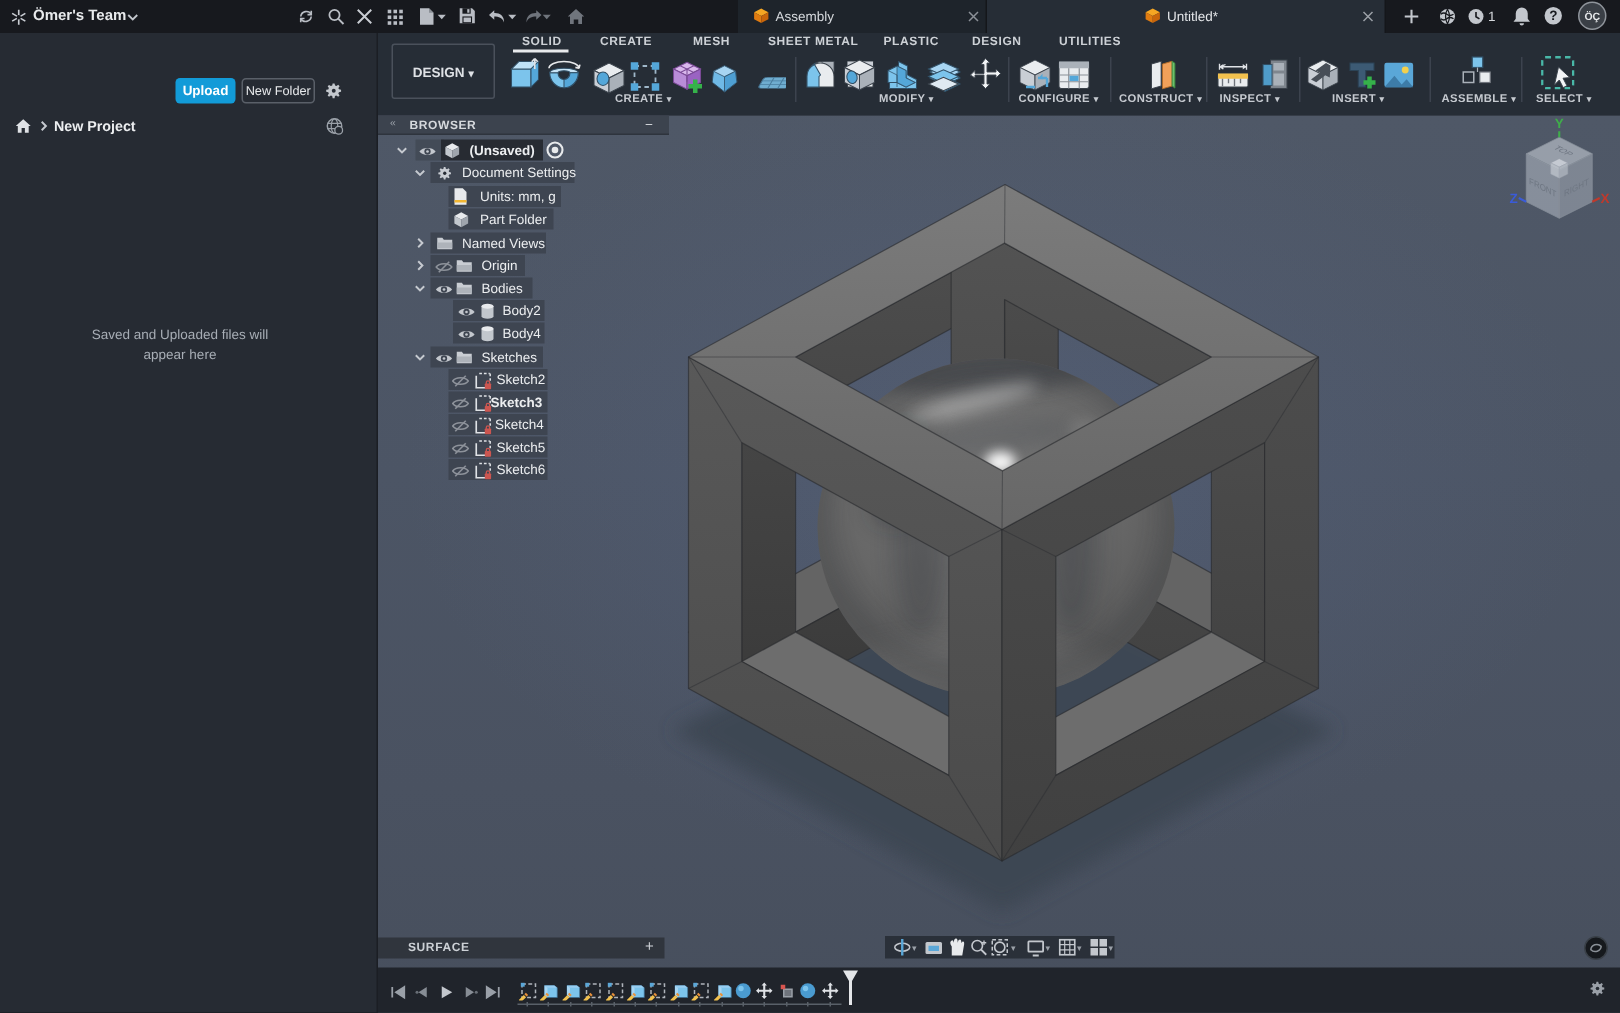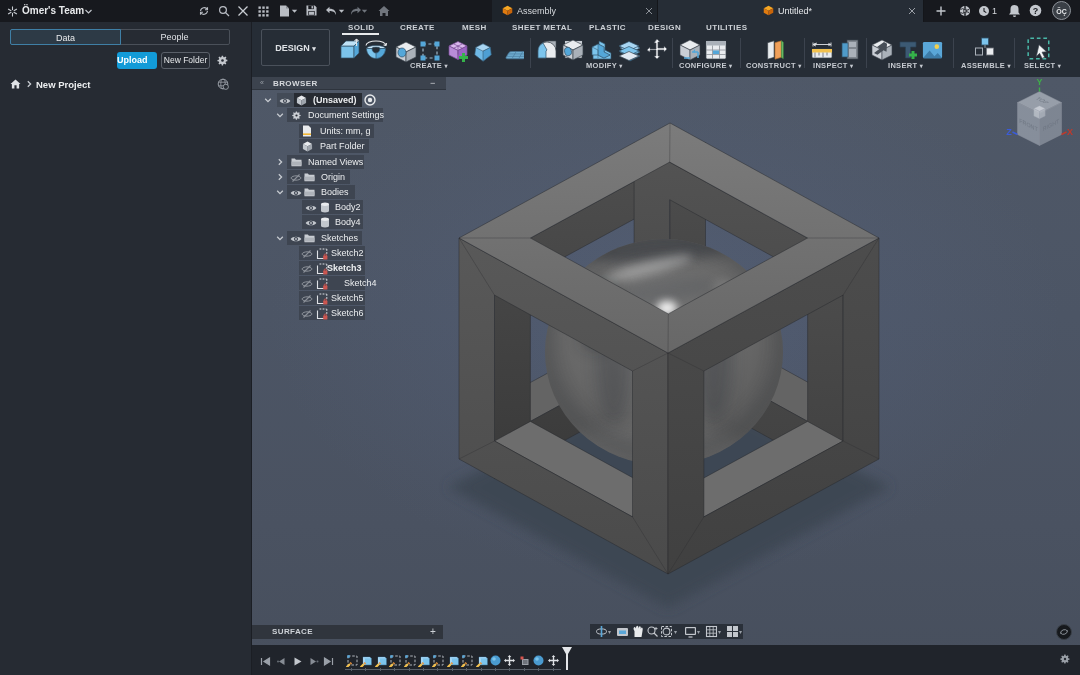--- a/index.html
+++ b/index.html
@@ -121,43 +121,40 @@
       <path d="M6.5 1 a4 4 0 0 1 4 4 v3.5 l1.5 2 h-11 l1.5 -2 V5 a4 4 0 0 1 4 -4z" fill="#c3c7cd"></path>
       <path d="M5 11.5 a1.5 1.5 0 0 0 3 0z" fill="#c3c7cd"></path>
     </svg>
 <svg class="ic" style="left:1029px;top:4px" width="13" height="13" viewBox="0 0 13 13">
       <circle cx="6.5" cy="6.5" r="5.8" fill="#c3c7cd"></circle>
       <text x="6.5" y="9.6" font-size="9" font-weight="bold" text-anchor="middle" fill="#17191e" font-family="Liberation Sans">?</text>
     </svg>
 <div class="abs" style="left:1052px;top:1px;width:19px;height:19px;border-radius:50%;background:#3a3f46;border:1.5px solid #8f949b;color:#e8eaec;font-size:7px;font-weight:bold;text-align:center;line-height:19px">ÖÇ</div>
 </div>
 <div id="leftpanel">
-<div class="abs" style="left:10px;top:7px;width:220px;height:16px;border:1px solid #4a5059;border-radius:2px;display:flex">
-      <div style="flex:1;background:#2d3a46;border:1px solid #3f7fa6;margin:-1px;border-radius:2px 0 0 2px;color:#e8eaec;font-size:9px;text-align:center;line-height:16px">Data</div>
-      <div style="flex:1;color:#dfe2e6;font-size:9px;text-align:center;line-height:15px">People</div>
-    </div>
-<div class="abs" style="left:117px;top:30px;width:40px;height:17px;background:#129bd8;border-radius:3px;color:#fff;font-size:9px;font-weight:bold;line-height:17px">Upload</div>
+<div class="abs" style="left:117px;top:30px;width:40px;height:17px;background:#129bd8;border-radius:3px;color:#fff;font-size:9px;font-weight:bold;text-align:center;line-height:17px">Upload</div>
 <div class="abs" style="left:161px;top:30px;width:49px;height:17px;border:1px solid #5a6069;border-radius:3px;color:#e8eaec;font-size:8.5px;text-align:center;line-height:15px;white-space:nowrap">New Folder</div>
 <svg class="ic" style="left:216px;top:32px" width="13" height="13" viewBox="0 0 24 24">
 <path fill="#c3c7cd" d="M12 8a4 4 0 1 0 0 8 4 4 0 0 0 0-8zm9 5.2v-2.4l-2.6-.5a6.7 6.7 0 0 0-.7-1.7l1.5-2.2-1.7-1.7-2.2 1.5c-.5-.3-1.1-.5-1.7-.7L13 3h-2.4l-.5 2.6c-.6.2-1.2.4-1.7.7L6.2 4.8 4.5 6.5 6 8.7c-.3.5-.5 1.1-.7 1.7l-2.6.5v2.4l2.6.5c.2.6.4 1.2.7 1.7l-1.5 2.2 1.7 1.7 2.2-1.5c.5.3 1.1.5 1.7.7l.5 2.6H13l.5-2.6c.6-.2 1.2-.4 1.7-.7l2.2 1.5 1.7-1.7-1.5-2.2c.3-.5.5-1.1.7-1.7l2.6-.5z"></path>
 <circle cx="12" cy="12" r="2.4" fill="#262b33"></circle>
     </svg>
 <svg class="ic" style="left:10px;top:57px" width="11" height="10" viewBox="0 0 12 11">
       <path d="M6 0.5 L11.5 5.5 H10 v5 H7.2 V7 H4.8 v3.5 H2 v-5 H0.5z" fill="#dfe2e6"></path>
     </svg>
 <svg class="ic" style="left:25px;top:58px" width="8" height="8" viewBox="0 0 8 8">
       <path d="M2.8 1.2 L5.6 4 L2.8 6.8" fill="none" stroke="#c6cad0" stroke-width="1.3"></path>
     </svg>
 <div class="abs" style="left:36px;top:57px;font-size:9.5px;font-weight:bold;color:#eceef0">New Project</div>
 <svg class="ic" style="left:217px;top:56px" width="12" height="12" viewBox="0 0 12 12">
       <circle cx="6" cy="6" r="4.8" fill="none" stroke="#9aa0a8" stroke-width="1"></circle>
       <ellipse cx="6" cy="6" rx="2.2" ry="4.8" fill="none" stroke="#9aa0a8" stroke-width="0.8"></ellipse>
       <path d="M1.4 4.2 h9.2 M1.4 7.8 h9.2" stroke="#9aa0a8" stroke-width="0.8"></path>
       <circle cx="8.8" cy="8.8" r="2.6" fill="#262b33" stroke="#9aa0a8" stroke-width="0.9"></circle>
     </svg>
+<div class="abs" style="left:0;top:195px;width:240px;text-align:center;font-size:9px;color:#a7adb5;line-height:13px">Saved and Uploaded files will<br>appear here</div>
 </div>
 <div id="ribbon">
 <div class="abs" style="left:9px;top:7px;width:69px;height:37px;border:1px solid #4a515b;border-radius:2px;color:#dfe2e6;font-size:9px;font-weight:bold;text-align:center;line-height:37px">DESIGN <span style="font-size:7px">▾</span></div>
 <div class="tabtxt" style="left:96px;top:1px">SOLID</div>
 <div class="tabtxt" style="left:148px;top:1px">CREATE</div>
 <div class="tabtxt" style="left:210px;top:1px">MESH</div>
 <div class="tabtxt" style="left:260px;top:1px">SHEET METAL</div>
 <div class="tabtxt" style="left:337px;top:1px">PLASTIC</div>
 <div class="tabtxt" style="left:396px;top:1px">DESIGN</div>
 <div class="tabtxt" style="left:454px;top:1px">UTILITIES</div>
@@ -602,21 +599,21 @@
     <svg class="ic" style="left:49px;top:2px" width="12" height="12" viewBox="0 0 12 12">
 <path d="M0.8 6 C 2.8 3.1 9.2 3.1 11.2 6 C 9.2 8.9 2.8 8.9 0.8 6 Z" fill="none" stroke="#8d929a" stroke-width="1"></path>
 <line x1="2.5" y1="9.5" x2="9.5" y2="2.5" stroke="#8d929a" stroke-width="1.1"></line>
     </svg>
     <svg class="ic" style="left:64px;top:1.5px" width="12" height="12" viewBox="0 0 12 12">
 <path d="M1.5 2.5 v8 h7.5" fill="none" stroke="#dfe2e6" stroke-width="1.1"></path>
 <path d="M3.5 1 h7 M10.8 1 v5.5" fill="none" stroke="#dfe2e6" stroke-width="1" stroke-dasharray="1.8 1.3"></path>
 <rect x="7.2" y="7.6" width="4.2" height="3.9" rx="0.6" fill="#cc5650"></rect>
 <path d="M8.2 8 v-1 a1.1 1.1 0 0 1 2.2 0 v1" fill="none" stroke="#cc5650" stroke-width="0.9"></path>
     </svg>
-    <span style="position:absolute;left:92px;top:1.5px;font-weight:normal;white-space:nowrap">Sketch4</span>
+    <span style="position:absolute;left:78px;top:1.5px;font-weight:normal;white-space:nowrap">Sketch4</span>
   </div>
 <div class="trow" style="left:252px;top:291px;width:200px">
     <div class="bg" style="left:47px;width:66px;background:#3e4551"></div>
     <svg class="ic" style="left:49px;top:2px" width="12" height="12" viewBox="0 0 12 12">
 <path d="M0.8 6 C 2.8 3.1 9.2 3.1 11.2 6 C 9.2 8.9 2.8 8.9 0.8 6 Z" fill="none" stroke="#8d929a" stroke-width="1"></path>
 <line x1="2.5" y1="9.5" x2="9.5" y2="2.5" stroke="#8d929a" stroke-width="1.1"></line>
     </svg>
     <svg class="ic" style="left:64px;top:1.5px" width="12" height="12" viewBox="0 0 12 12">
 <path d="M1.5 2.5 v8 h7.5" fill="none" stroke="#dfe2e6" stroke-width="1.1"></path>
 <path d="M3.5 1 h7 M10.8 1 v5.5" fill="none" stroke="#dfe2e6" stroke-width="1" stroke-dasharray="1.8 1.3"></path>

